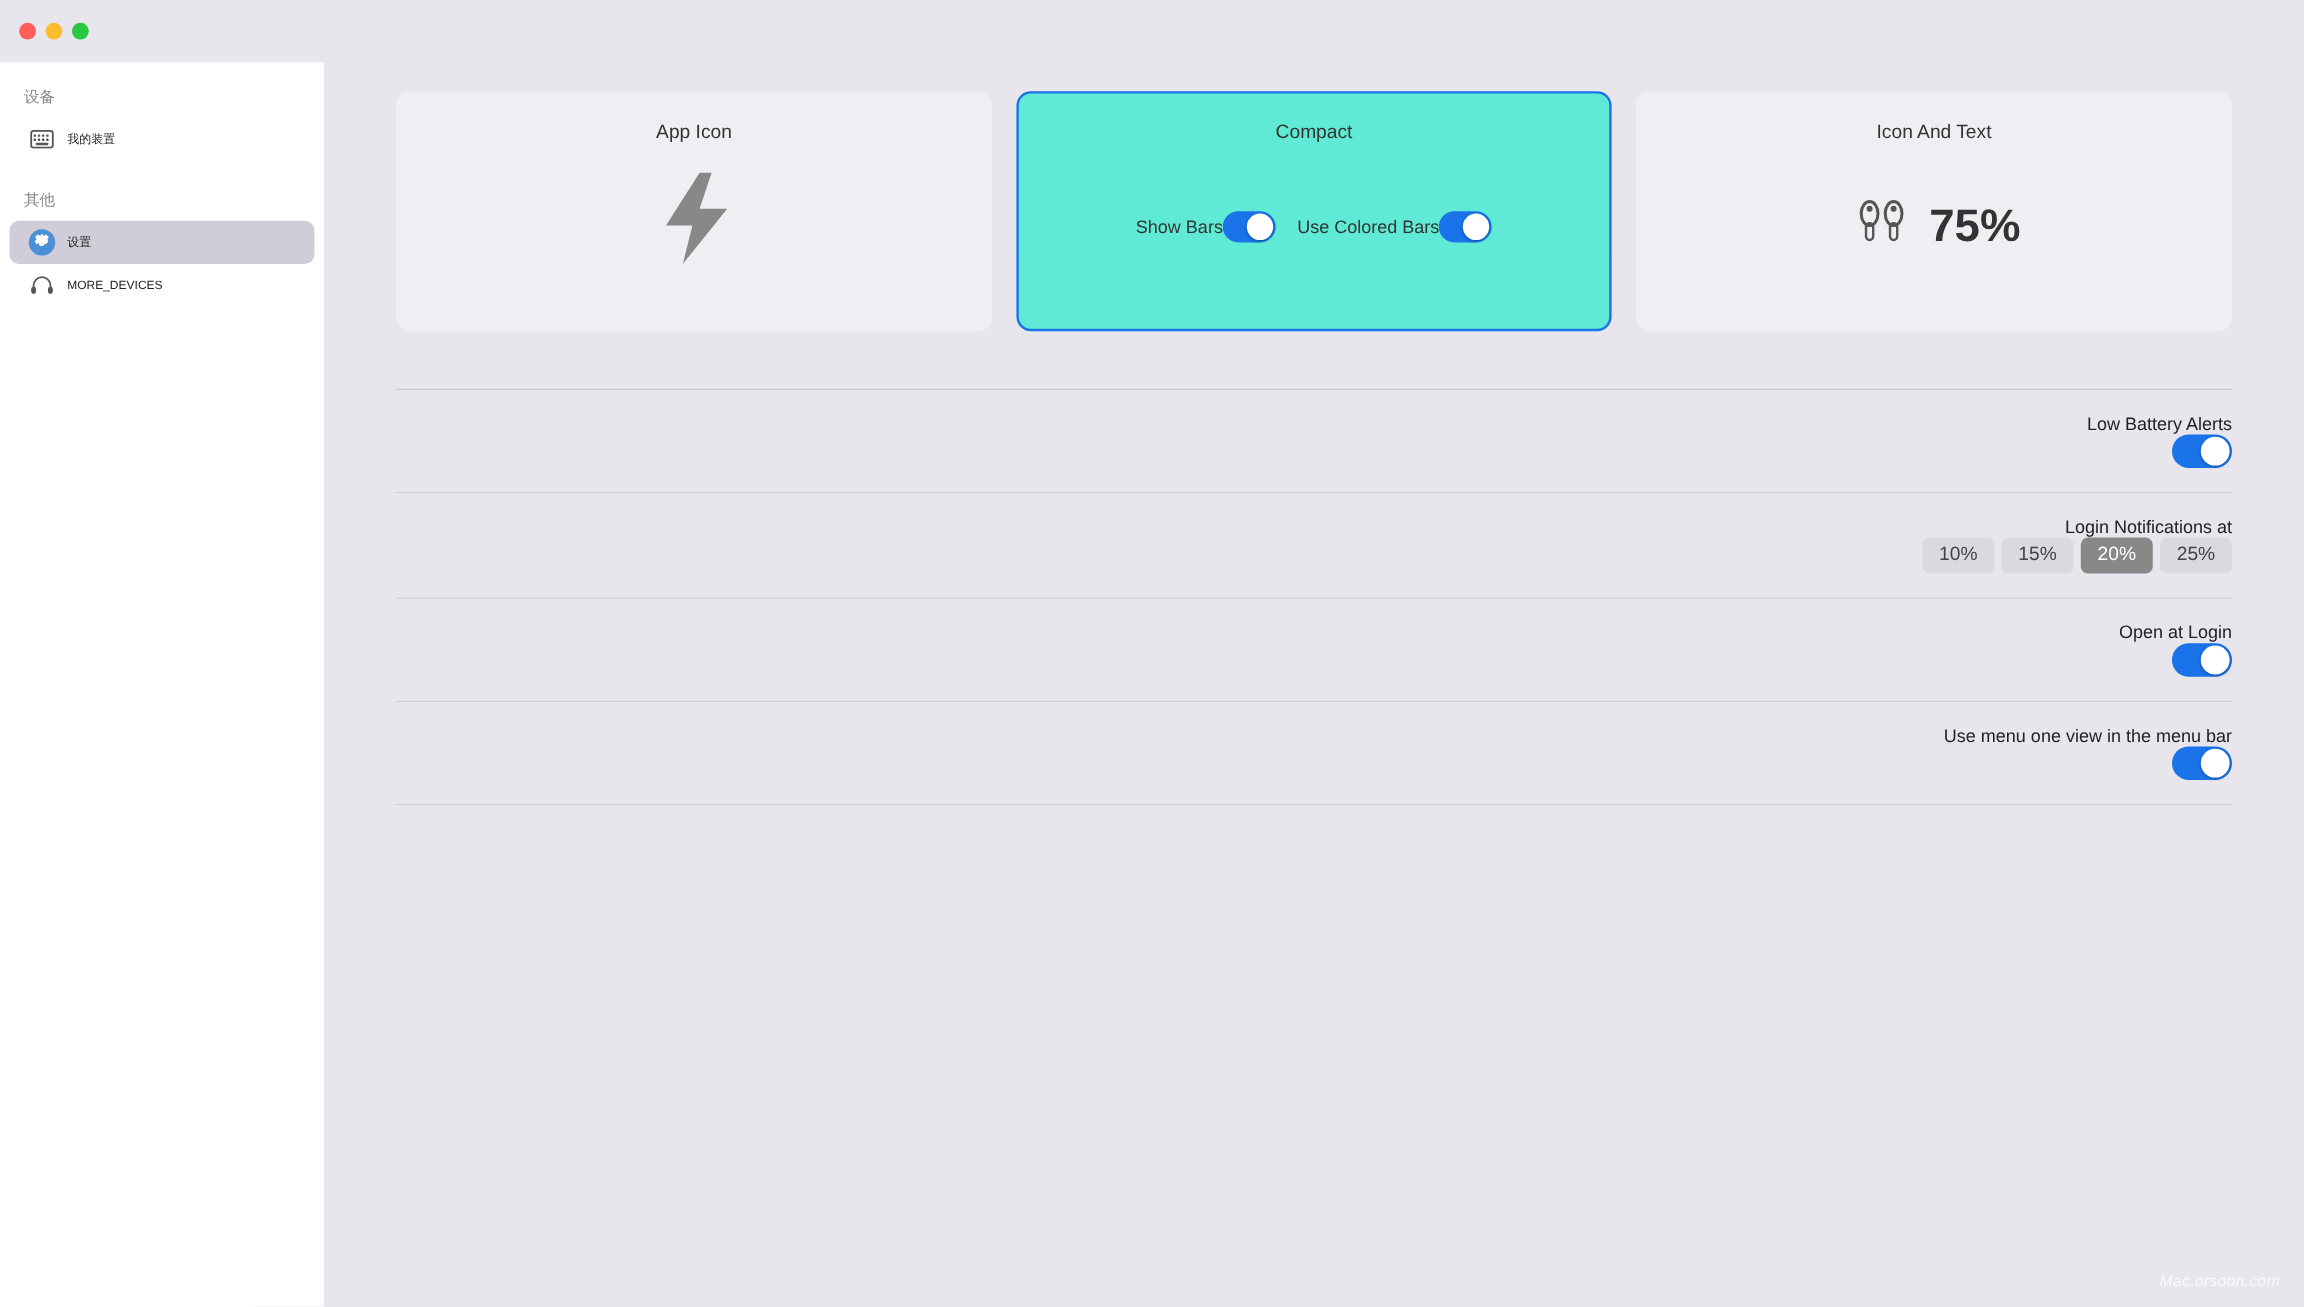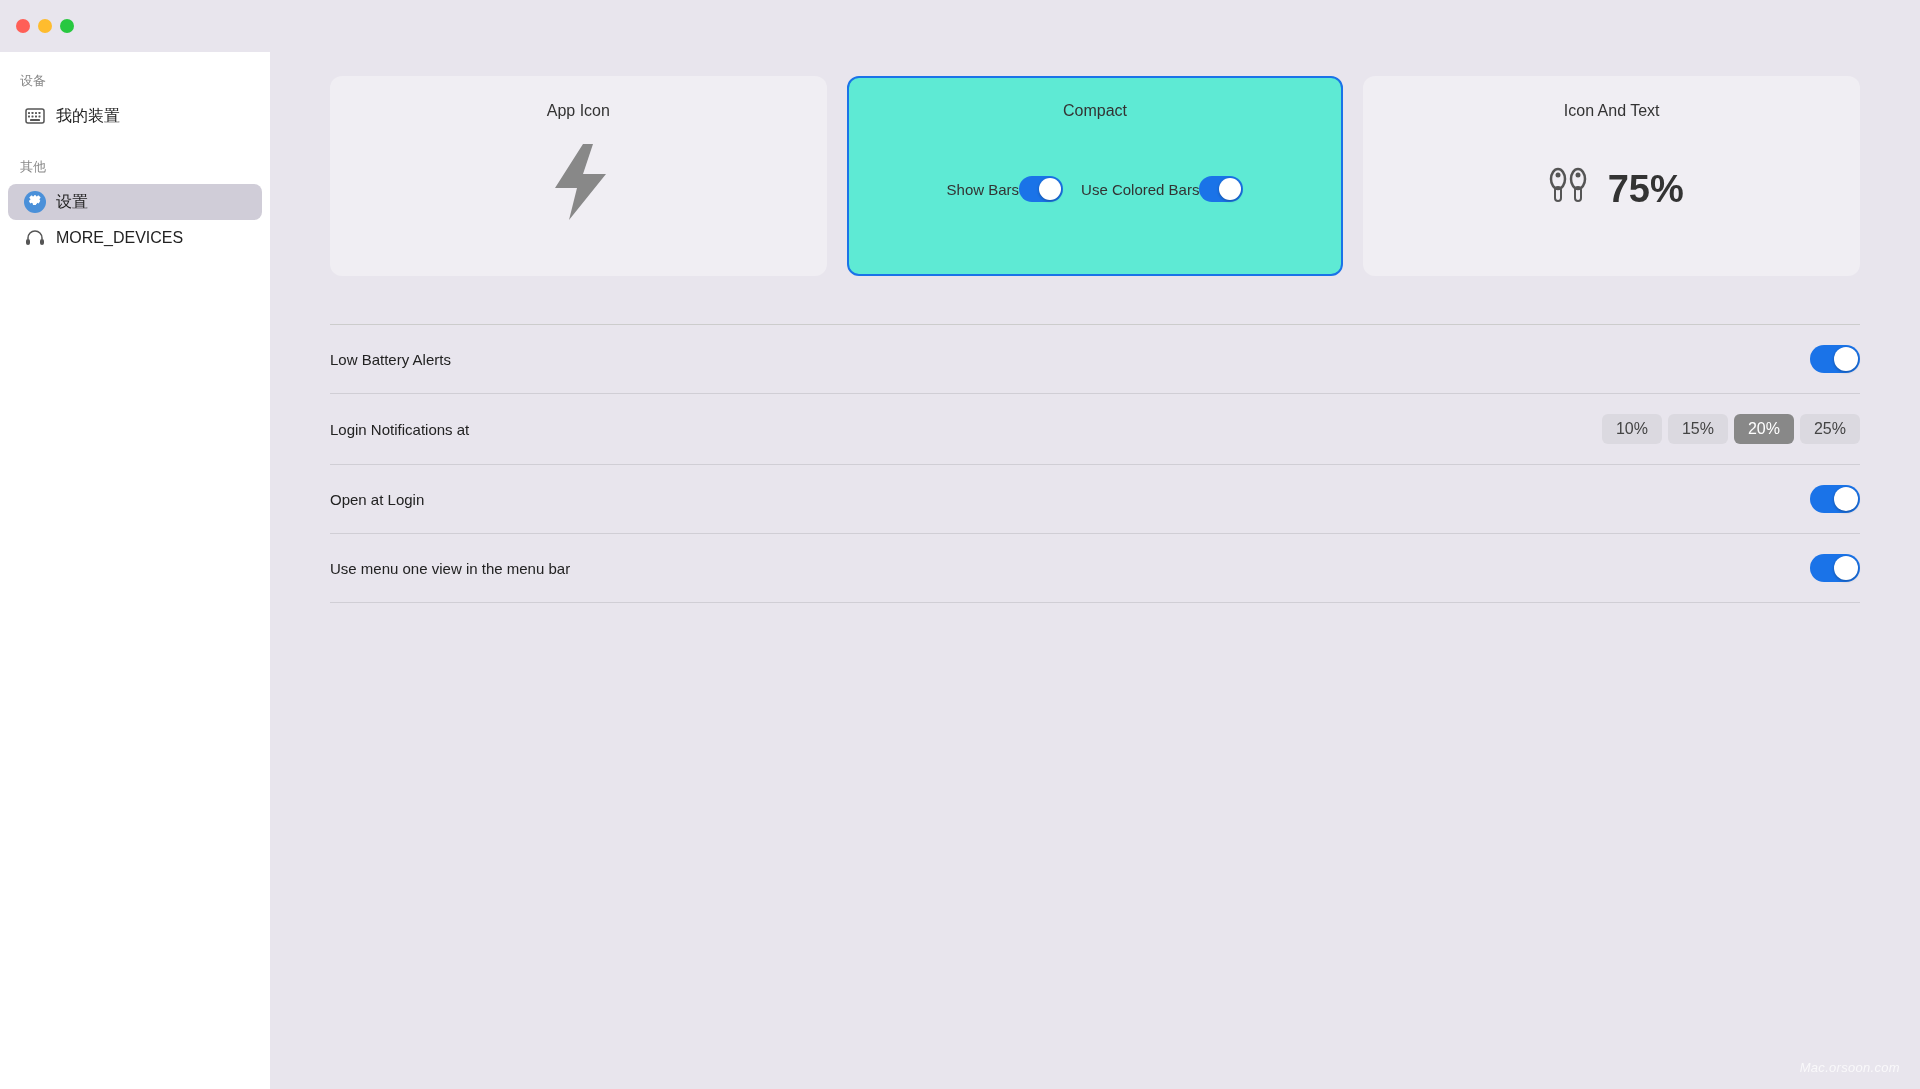--- a/index.html
+++ b/index.html
@@ -65,21 +65,21 @@
     }
 
     .sidebar-item {
       display: flex;
       align-items: center;
       gap: 10px;
       padding: 7px 16px;
       cursor: pointer;
       border-radius: 8px;
       margin: 0 8px;
-      font-size: 16px;
+      font-size: 10px;
       color: #222;
     }
 
     .sidebar-item.active {
       background-color: #d0cdd8;
     }
 
     .sidebar-item-icon {
       width: 22px;
       height: 22px;
@@ -210,24 +210,25 @@
       color: #333;
     }
 
     
     .settings-section {
       border-top: 1px solid #ccc;
     }
 
     .settings-row {
       display: flex;
-      align-items: center;
+      align-items: flex-end;
       justify-content: space-between;
       padding: 20px 0;
       border-bottom: 1px solid #d0ced5;
+      flex-direction: column;
     }
 
     .settings-row-label {
       font-size: 15px;
       color: #222;
     }
 
     .settings-row-control {
       display: flex;
       align-items: center;

